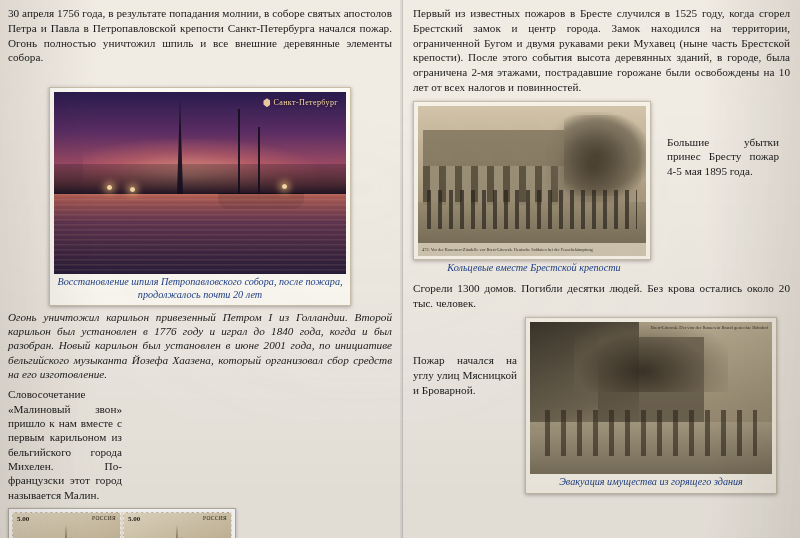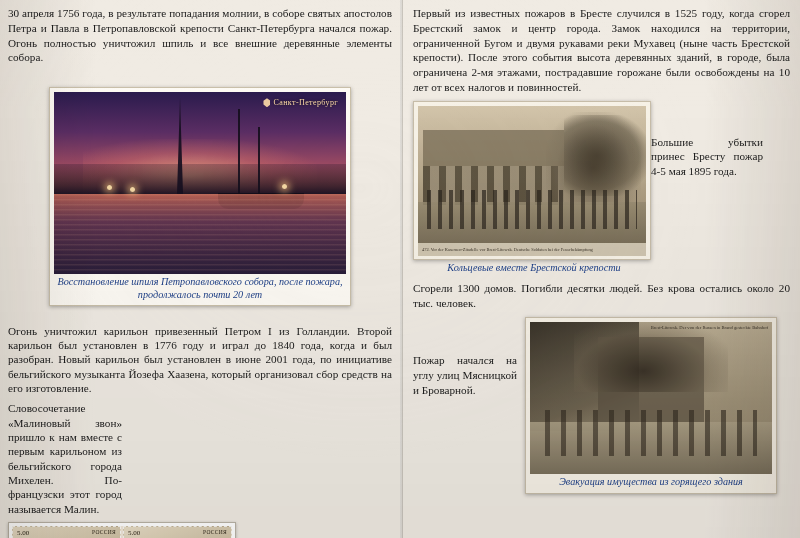--- a/index.html
+++ b/index.html
@@ -205,21 +205,21 @@
     border: 1px dashed rgba(255,255,255,0.85);
     box-sizing: border-box;
     overflow: hidden;
   }
   .stamp .nominal {
     position: absolute;
     top: 2px;
     left: 4px;
     font-size: 7px;
     color: #2c2417;
-    font-weight: normal;
+    font-weight: bold;
     text-align: right;
   }
   .stamp .country {
     position: absolute;
     top: 2px;
     right: 4px;
     font-size: 5.5px;
     color: #2c2417;
     letter-spacing: 0.3px;
   }
@@ -455,21 +455,21 @@
           <div class="lamp" style="left:26%; bottom:45%;"></div>
           <div class="lamp" style="left:78%; bottom:47%;"></div>
           <div class="spb-logo">
             <span class="crest"></span>
             <span>Санкт-Петербург</span>
           </div>
         </div>
         <div class="caption">Восстановление шпиля Петропавловского собора, после пожара, продолжалось почти 20 лет</div>
       </div>
 
-      <p class="body tight" style="margin-top:18px;">Огонь уничтожил карильон привезенный Петром I из Голландии. Второй карильон был установлен в 1776 году и играл до 1840 года, когда и был разобран. Новый карильон был установлен в июне 2001 года, по инициативе бельгийского музыканта Йозефа Хаазена, который организовал сбор средств на его изготовление.</p>
+      <p class="body tight" style="margin-top:4px;font-style:italic;">Огонь уничтожил карильон привезенный Петром I из Голландии. Второй карильон был установлен в 1776 году и играл до 1840 года, когда и был разобран. Новый карильон был установлен в июне 2001 года, по инициативе бельгийского музыканта Йозефа Хаазена, который организовал сбор средств на его изготовление.</p>
 
       <div class="stamp-row">
         <div class="stamp-text">
           <p class="body tight">Словосочетание «Малиновый звон» пришло к нам вместе с первым карильоном из бельгийского города Михелен. По-французски этот город называется Малин.</p>
         </div>
         <div class="stamp-block">
           <div class="stamp-pair">
             <div class="stamp">
               <span class="nominal">5.00</span>
               <span class="country">РОССИЯ</span>
@@ -508,21 +508,21 @@
         </div>
 
       </div>
 
     </div>
 
     <div class="col col-right">
 
       <p class="body">Первый из известных пожаров в Бресте случился в 1525 году, когда сгорел Брестский замок и центр города. Замок находился на территории, ограниченной Бугом и двумя рукавами реки Мухавец (ныне часть Брестской крепости). После этого события высота деревянных зданий, в городе, была ограничена 2-мя этажами, пострадавшие горожане были освобождены на 10 лет от всех налогов и повинностей.</p>
 
-      <div style="display:flex; align-items:flex-start; gap:0; margin-top:6px;">
+      <div style="display:flex; align-items:flex-start; gap:16px; margin-top:6px;">
         <div class="brest-wrap">
           <div class="brest-photo">
             <div class="bld"></div>
             <div class="arches"></div>
             <div class="trees"></div>
             <div class="smoke"></div>
             <div class="ground"></div>
             <div class="crowd"></div>
             <div class="pcfoot">472.  Vor der Kasernen-Zitadelle vor Brest-Litowsk.  Deutsche Soldaten bei der Feuerbekämpfung</div>
           </div>

